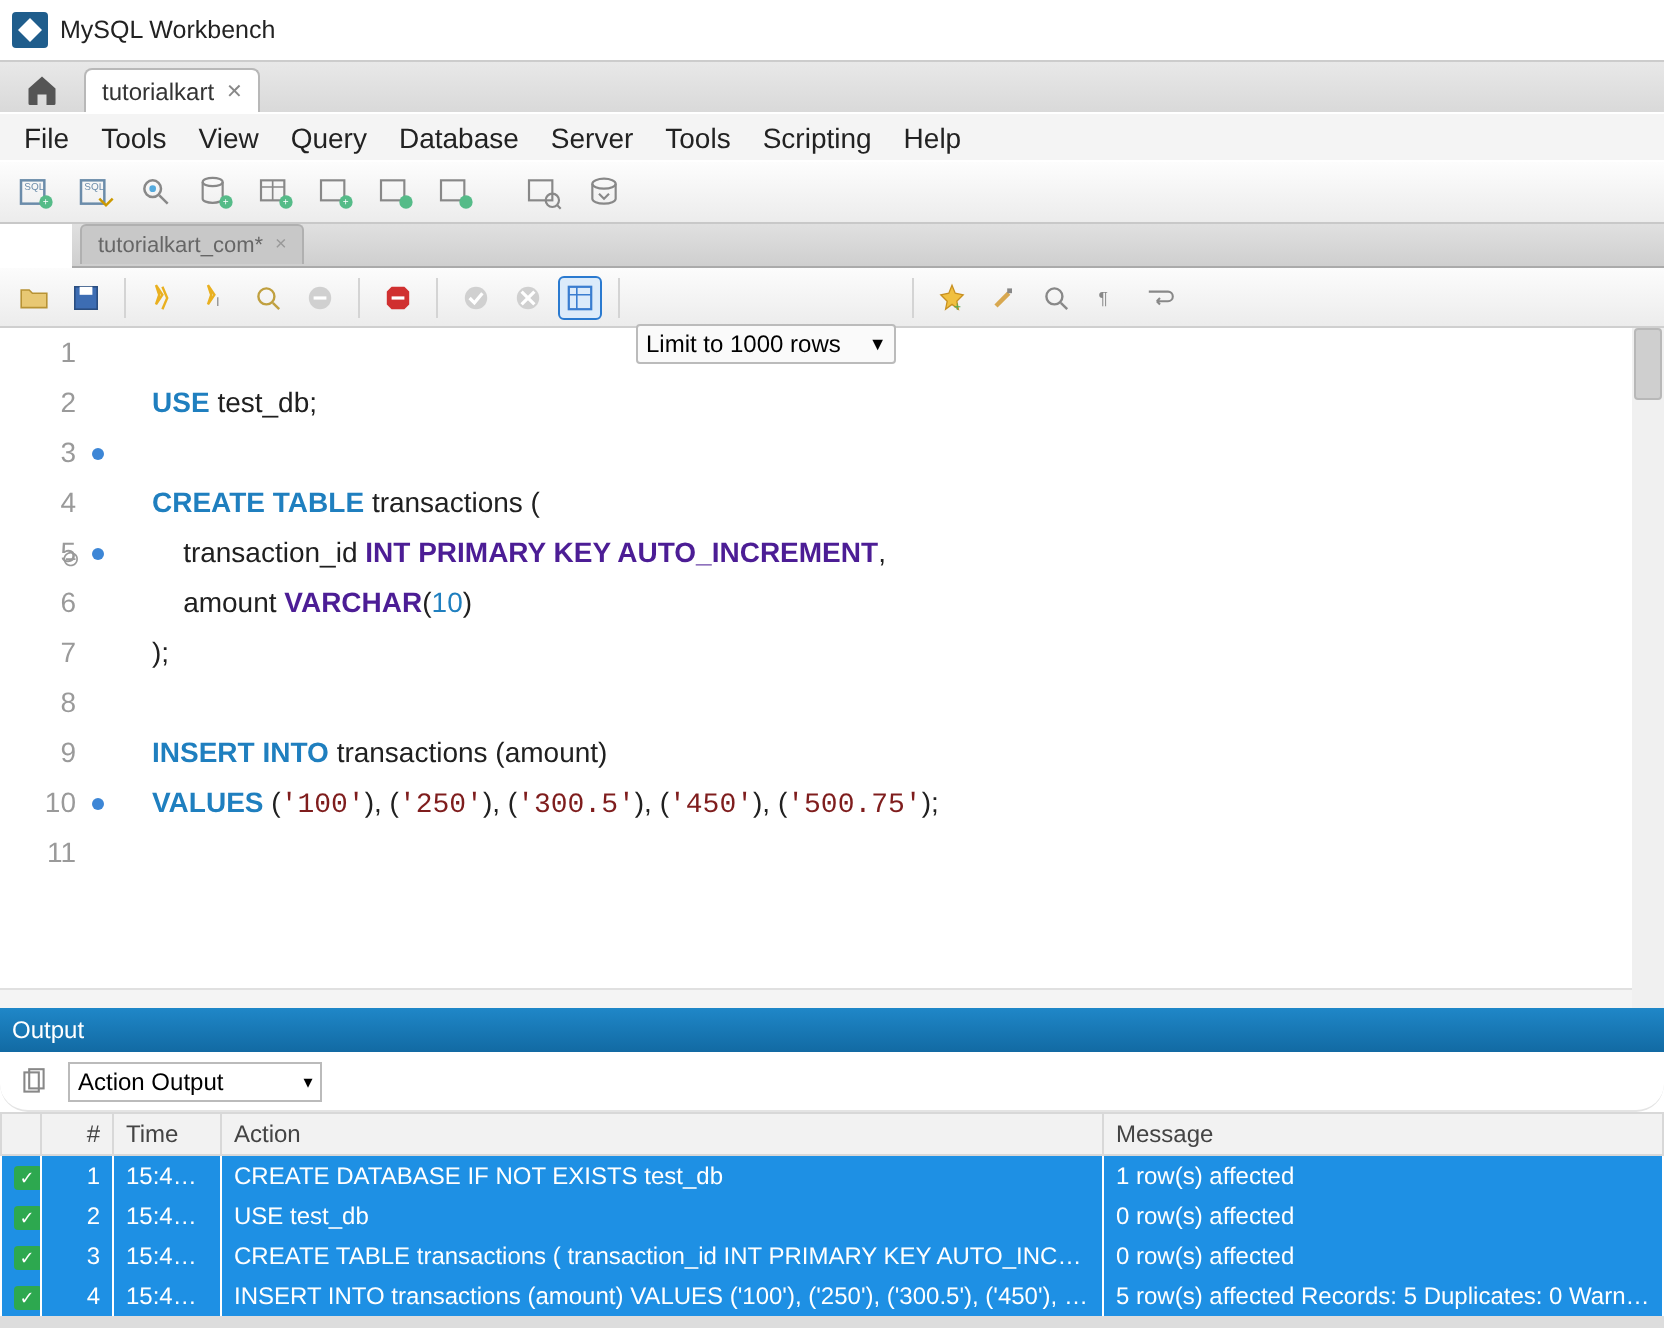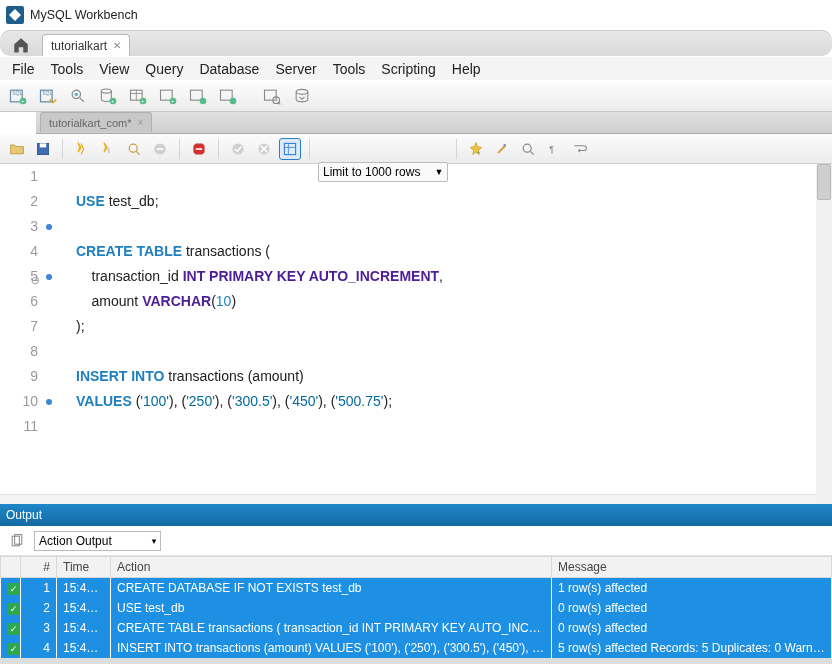--- a/index.html
+++ b/index.html
@@ -2,21 +2,21 @@
 <html><head>
 <meta charset="utf-8">
 <style>
 * { box-sizing: border-box; margin: 0; padding: 0; font-family: "Segoe UI", Tahoma, sans-serif; }
 html, body { width: 832px; height: 669px; overflow: hidden; background: #fff; }
 
 .titlebar { height: 30px; display: flex; align-items: center; padding: 0 6px; background: #fff; font-size: 12.5px; color: #222; }
 .titlebar .logo { width: 18px; height: 18px; background: #1f5d8c; border-radius: 2px; margin-right: 6px; position: relative; }
 .titlebar .logo::before { content: ""; position: absolute; inset: 3px; background: #fff; clip-path: polygon(50% 0, 100% 50%, 50% 100%, 0 50%); }
 
-.tabbar { height: 26px; display: flex; align-items: flex-end; background: linear-gradient(#e8e8e8,#d9d9d9); border-top: 1px solid #ccc; border-radius: 10px; }
+.tabbar { height: 26px; display: flex; align-items: flex-end; background: linear-gradient(#e8e8e8,#d9d9d9); border-top: 1px solid #ccc; }
 .home-icon { width: 30px; height: 22px; display: flex; align-items: center; justify-content: center; margin-left: 6px; color: #444; }
 .tab { height: 22px; background: #fff; border: 1px solid #b8b8b8; border-bottom: none; border-radius: 4px 4px 0 0; padding: 0 8px; display: flex; align-items: center; font-size: 12px; color: #333; margin-left: 6px; gap: 6px; }
 .tab .close { color: #888; font-size: 10px; }
 
 .menubar { height: 24px; display: flex; align-items: center; gap: 4px; padding: 0 6px; background: #f4f4f4; font-size: 14px; color: #222; border-top: 1px solid #fff; }
 .menubar span { padding: 2px 6px; }
 
 .maintoolbar { height: 32px; display: flex; align-items: center; gap: 2px; padding: 0 4px; background: linear-gradient(#fdfdfd,#ececec); border-top: 1px solid #fff; border-bottom: 1px solid #c8c8c8; }
 .tbbtn { width: 28px; height: 26px; display: flex; align-items: center; justify-content: center; }
 .tbbtn svg { width: 20px; height: 20px; }
@@ -36,28 +36,28 @@
 .editor { display: flex; height: 330px; font-family: Consolas, monospace; font-size: 14px; }
 .gutter { width: 58px; text-align: right; padding-right: 20px; color: #9a9a9a; user-select: none; position: relative; }
 .gutter .ln { height: 25px; line-height: 25px; position: relative; }
 .gutter .dot::after { content: ""; position: absolute; right: -14px; top: 10px; width: 6px; height: 6px; background: #3d86d6; border-radius: 50%; }
 .gutter .fold::before { content: "⊖"; position: absolute; right: -2px; top: 4px; font-size: 11px; color: #9a9a9a; }
 .code { flex: 1; padding-left: 18px; }
 .code .cl { height: 25px; line-height: 25px; white-space: pre; }
 .kw { color: #1f7fbf; font-weight: bold; }
 .ty { color: #4c1d95; font-weight: bold; }
 .ident { color: #202020; }
-.str { color: #0369a1; }
+.str { color: #7f1d1d; font-family: Liberation Mono, monospace; }
 .punct { color: #202020; }
 .num { color: #1f7fbf; }
 
 .resize-handle { height: 10px; background: #f4f4f4; border-top: 1px solid #e0e0e0; }
 
 .output-header { height: 22px; background: linear-gradient(#1f87c8,#126aa3); color: #fff; font-size: 12px; display: flex; align-items: center; padding: 0 6px; }
-.output-controls { height: 30px; background: #fff; display: flex; align-items: center; padding: 0 6px; gap: 6px; font-size: 12.5px; border-bottom: 1px solid #e4e4e4; }
+.output-controls { height: 30px; background: #fff; display: flex; align-items: center; padding: 0 6px; gap: 6px; font-size: 12.5px; border-bottom: 1px solid #e4e4e4; border-radius: 14px; }
 .out-sel { height: 20px; border: 1px solid #bbb; font-size: 12px; padding: 0 4px; background: #fff; display: flex; align-items: center; }
 .out-sel .arrow { font-size: 9px; margin-left: 40px; }
 
 .out-table { width: 100%; border-collapse: collapse; font-size: 12px; }
 .out-table th { background: #f2f2f2; border: 1px solid #d8d8d8; padding: 3px 6px; text-align: left; font-weight: normal; color: #444; height: 20px; }
 .out-table th.num-col { width: 36px; text-align: right; }
 .out-table th.status-col { width: 20px; }
 .out-table th.time-col { width: 54px; }
 .out-table th.msg-col { width: 280px; }
 .out-table td { border-right: 1px solid rgba(255,255,255,0.3); padding: 3px 6px; height: 18px; color: #fff; background: #1e90e4; white-space: nowrap; overflow: hidden; text-overflow: ellipsis; max-width: 0; }

